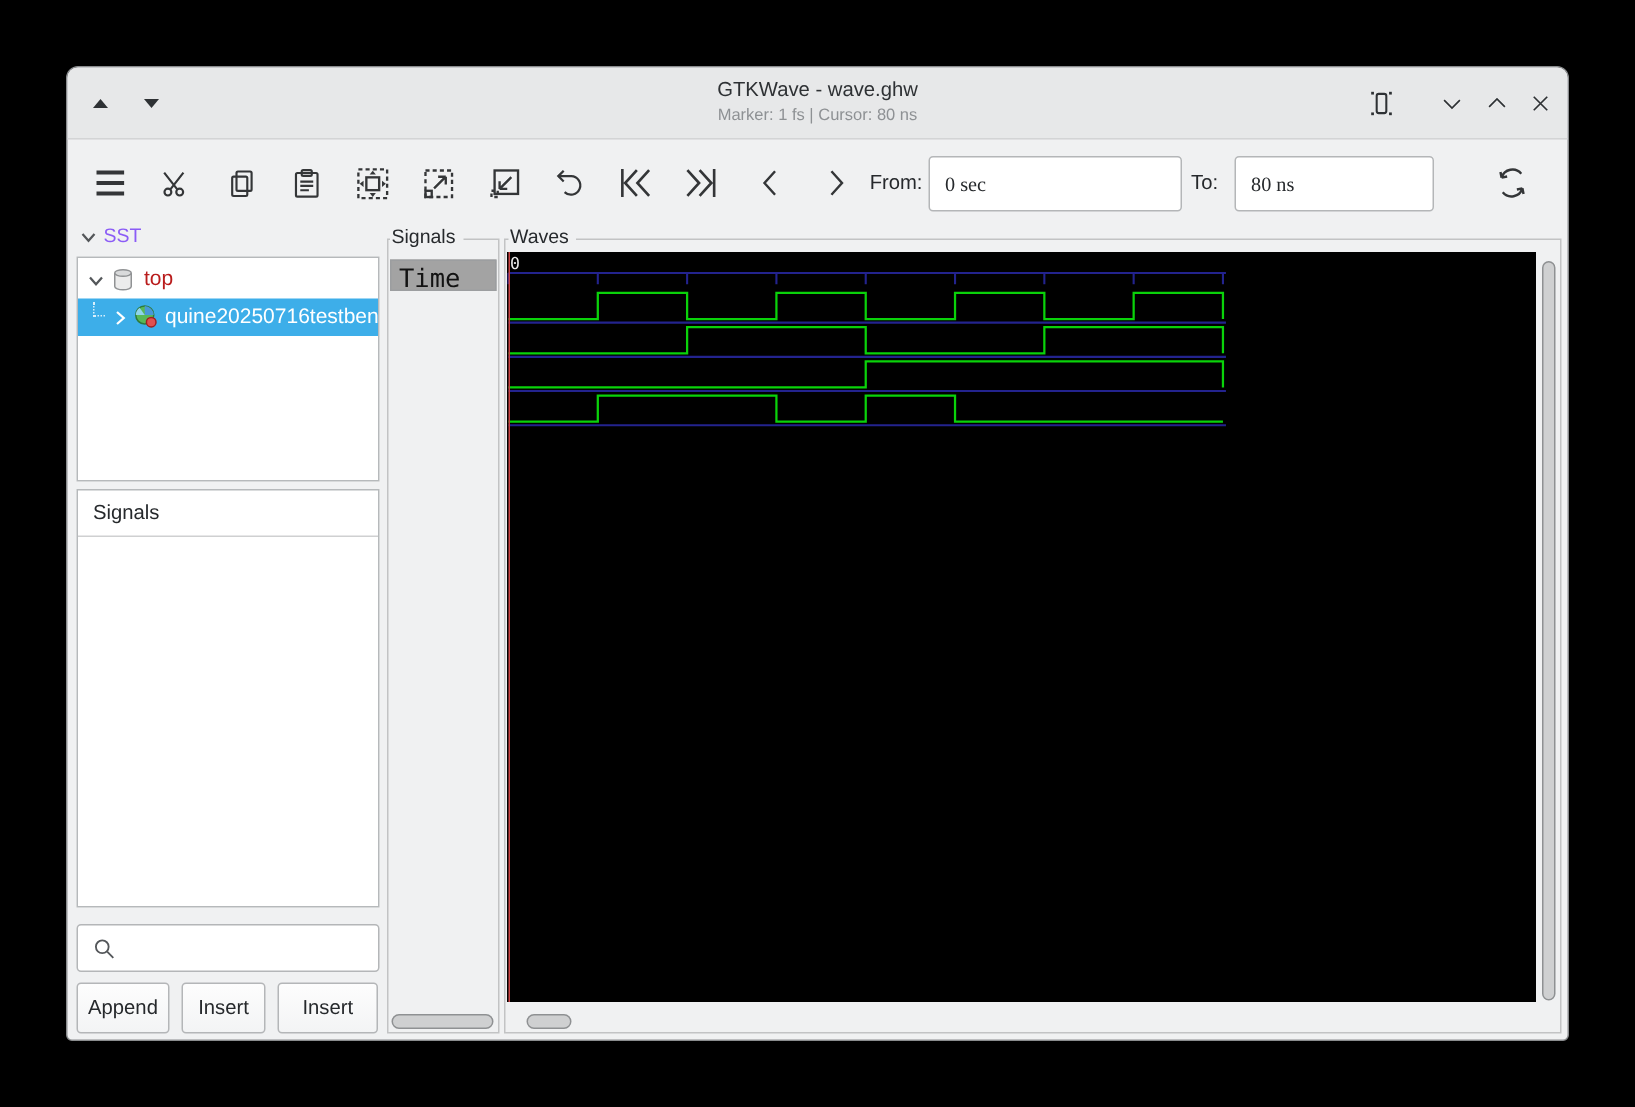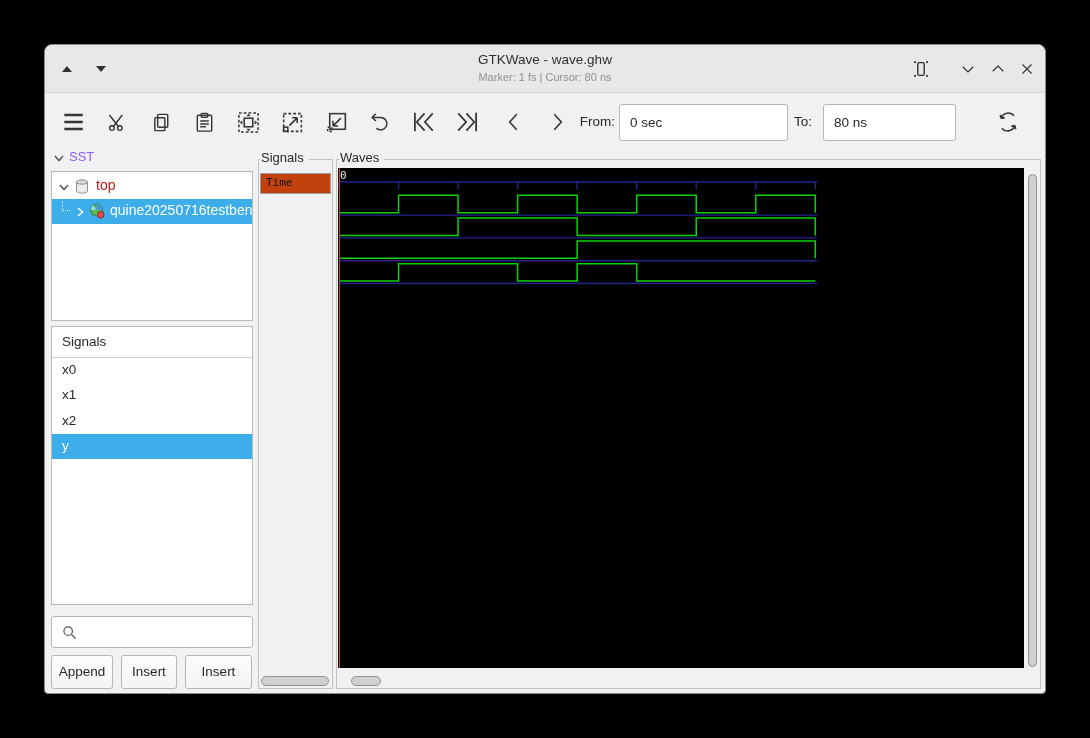--- a/index.html
+++ b/index.html
@@ -12,37 +12,37 @@
   .title{position:absolute;left:0;right:0;top:7px;text-align:center;font-size:13.5px;color:#2e3134;}
   .subtitle{position:absolute;left:0;right:0;top:26px;text-align:center;font-size:11px;color:#8e9194;}
   .tri{width:0;height:0;border-left:5px solid transparent;border-right:5px solid transparent;}
   .tri.up{border-bottom:6px solid #2e3134;}
   .tri.down{border-top:6px solid #2e3134;}
   
   .tool-btn{position:absolute;top:59px;width:36px;height:36px;display:flex;align-items:center;justify-content:center;border-radius:3px;}
   .icon{stroke:#343638;fill:none;stroke-width:1.5;}
   .field-label{position:absolute;top:69px;font-size:13.5px;color:#26292c;}
   .text-input{position:absolute;top:59px;height:37px;background:#fff;border:1px solid #b4b6b8;border-radius:3px;
-              font-size:13.5px;color:#26292c;padding:0 10px;font-family:Liberation Sans, sans-serif;outline:none;}
+              font-size:13.5px;color:#26292c;padding:0 10px;font-family:Liberation Serif, serif;outline:none;}
   
   .panel{position:absolute;background:#fff;border:1px solid #b6b9bb;}
   .sst-header{position:absolute;left:24px;top:104px;font-size:13px;color:#8b5cf6;}
   .tree-row{position:absolute;left:0;width:100%;height:25px;font-size:14px;color:#b91c1c;overflow:hidden;white-space:nowrap;}
   .tree-row.sel{background:#3daee9;color:#fff;}
   .list-row{height:25.3px;font-size:13.5px;color:#26292c;padding:4px 0 0 10px;}
   .list-row.sel{background:#3daee9;color:#fff;}
   .list-header{height:31px;border-bottom:1px solid #cfd0d1;font-size:13.5px;color:#26292c;padding:7px 0 0 10px;}
   .btn{position:absolute;top:610px;height:34px;background:linear-gradient(#fdfdfd,#f3f4f5);border:1px solid #b4b6b8;
        border-radius:3px;font-size:13.5px;color:#26292c;text-align:center;padding-top:8px;}
   .search{position:absolute;left:6px;top:571px;width:202px;height:32px;background:#fff;border:1px solid #b4b6b8;border-radius:3px;}
   
   .frame{position:absolute;border:1px solid #c2c3c4;}
   .frame-label{position:absolute;top:105px;font-size:13px;color:#26292c;background:#f0f1f2;padding:0 5px 0 1px;z-index:3;}
-  .time-header{position:absolute;background:#c2410c;border:1px solid #9c9ea0;font-family:"DejaVu Sans Mono",monospace;
-               font-size:11px;color:#131313;padding:2px 0 0 5px;}
+  .time-header{position:absolute;background:#a3a3a3;border:1px solid #9c9ea0;font-family:"DejaVu Sans Mono",monospace;
+               font-size:17px;color:#131313;padding:2px 0 0 5px;}
   .sig-row{height:22.7px;background:#fbfbfb;font-family:"DejaVu Sans Mono",monospace;font-size:13px;color:#131313;
            padding:3px 0 0 4px;white-space:pre;}
   .sig-row.sel{background:#4a67af;color:#fff;}
   
   .wave-canvas{position:absolute;left:293px;top:123px;width:686px;height:500px;background:#000;overflow:hidden;}
   .marker-line{position:absolute;left:0.5px;top:0;width:1.6px;height:100%;background:#cc4444;}
   .ruler-zero{position:absolute;left:2px;top:1px;font-family:"DejaVu Sans Mono",monospace;font-size:11px;color:#e8e8e8;}
   .scroll-thumb{position:absolute;background:#cfd0d1;border:1px solid #8f9193;border-radius:5px;}
   .chev{stroke:#54575a;fill:none;stroke-width:1.5;}
 </style>
@@ -198,26 +198,20 @@
         <path d="M8.5 8 L8.5 2 A6 6 0 0 1 14.5 8 z" fill="#4898d8"></path>
         <path d="M8.5 8 L2.5 8 A6 6 0 0 1 5.1 3.1 z" fill="#8fd4ea"></path>
         <circle cx="12.8" cy="12.8" r="3.2" fill="#e05050" stroke="#a02020"></circle>
       </svg>
       <span style="position:absolute;left:58px;top:3px">quine20250716testbench</span>
     </div>
   </div>
 
   <div class="panel" style="left:6px;top:281px;width:202px;height:279px">
     <div class="list-header">Signals</div>
-    <div>
-        <div class="list-row">x0</div>
-        <div class="list-row">x1</div>
-        <div class="list-row">x2</div>
-        <div class="list-row sel">y</div>
-      </div>
   </div>
 
   <div class="search">
     <svg width="18" height="18" style="position:absolute;left:8px;top:6px" viewBox="0 0 22 22">
       <circle class="chev" cx="10" cy="10" r="5.2"></circle>
         <path class="chev" d="M14 14 L19 19"></path>
     </svg>
     <input style="position: absolute; left: 30px; top: 1px; width: 168px; height: 28px; border: none; outline: none; font-size: 13px; background: transparent;" placeholder="">
   </div>
 

